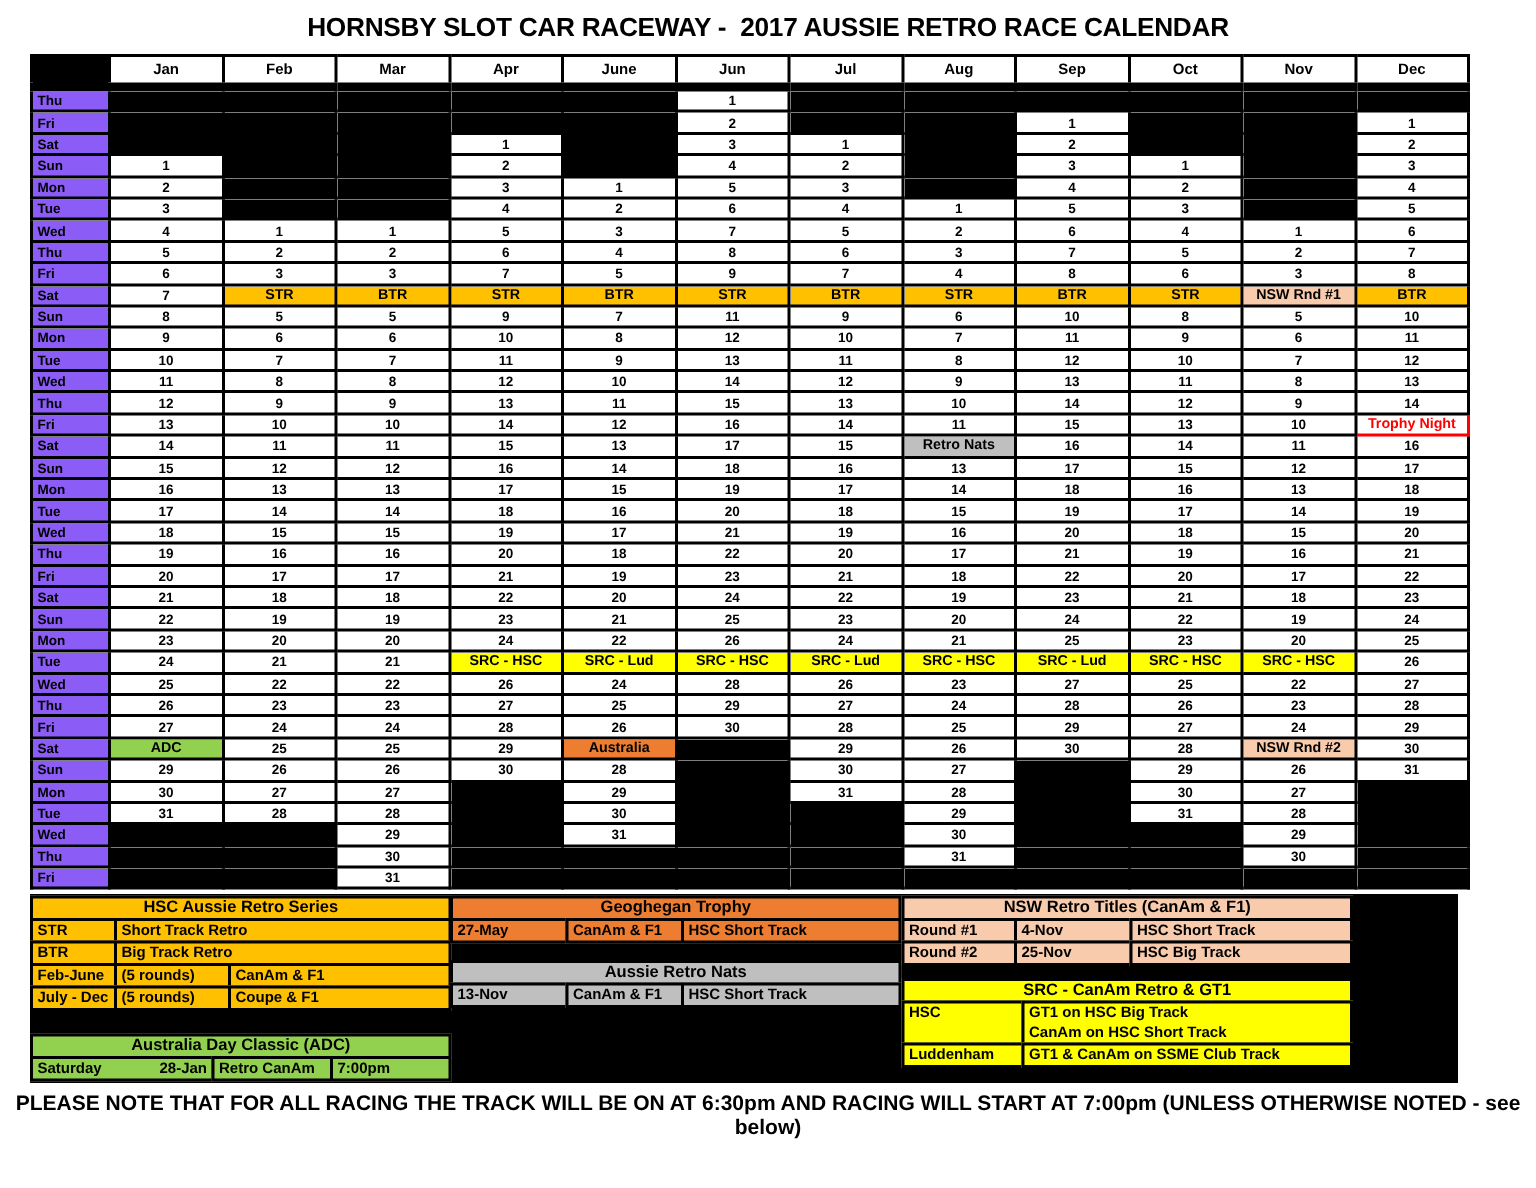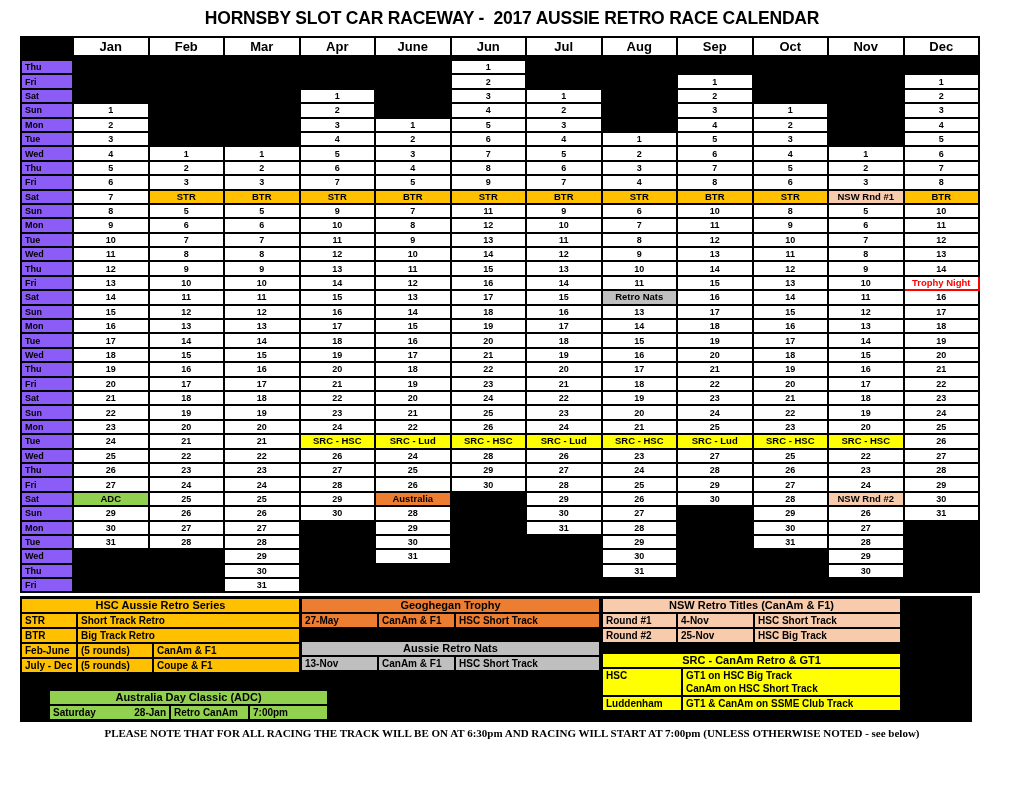--- a/index.html
+++ b/index.html
@@ -5,21 +5,21 @@
   html,body{margin:0;padding:0;background:#fff;}
   .page{position:relative;width:1024px;height:792px;background:#fff;
         font-family:"Liberation Sans",sans-serif;color:#000;overflow:hidden;}
   .title{position:absolute;top:8px;left:0;width:1024px;text-align:center;
          font-weight:bold;font-size:17.5px;white-space:pre;letter-spacing:-0.2px;}
 
   
   table.cal{position:absolute;left:20px;top:36px;border-collapse:collapse;table-layout:fixed;}
   table.cal th,table.cal td{border:2px solid #000;padding:0;margin:0;overflow:hidden;
         white-space:nowrap;font-weight:bold;text-align:center;height:12.4px;line-height:12px;}
-  table.cal thead th{height:17px;line-height:17px;font-size:13px;background:#fff;border-bottom:6px solid #000;}
+  table.cal thead th{height:17px;line-height:17px;font-size:10px;background:#fff;border-bottom:6px solid #000;}
   table.cal thead th.corner{background:#000;}
   table.cal tbody th.day{text-align:left;padding-left:3px;font-size:9px;background:#8b5cf6;}
   table.cal td.num{font-size:9px;background:#fff;}
   table.cal td.empty{background:#000;}
   table.cal td.evt{font-size:9.5px;}
   .gold{background:var(--gold);}
   .yellow{background:var(--yellow);}
   .green{background:var(--green);}
   .orange{background:var(--orange);}
   .peach{background:var(--peach);}
@@ -44,28 +44,28 @@
   .c.split{display:flex;justify-content:space-between;}
   .c.auto{height:auto;line-height:13px;}
   .c.top{display:block;}
   .bg-gold .hd,.bg-gold .c{background:var(--gold);}
   .bg-green .hd,.bg-green .c{background:var(--green);}
   .bg-orange .hd,.bg-orange .c{background:var(--orange);}
   .bg-gray .hd,.bg-gray .c{background:var(--gray);}
   .bg-peach .hd,.bg-peach .c{background:var(--peach);}
   .bg-yellow .hd,.bg-yellow .c{background:var(--yellow);}
   #lt-hsc{left:20px;top:597px;width:281px;}
-  #lt-adc{left:20px;top:689px;width:281px;padding-left:28px;}
+  #lt-adc{left:20px;top:689px;width:281px;}
   #lt-geo{left:300px;top:597px;width:301px;justify-content:center;}
   #lt-nats{left:300px;top:640px;width:301px;}
   #lt-nsw{left:601px;top:597px;width:301px;}
   #lt-src{left:601px;top:652px;width:301px;}
 
   .note{position:absolute;left:0;width:1024px;text-align:center;font-weight:bold;}
-  .note1{top:727px;font-size:11px;font-family:Liberation Serif, serif;}
+  .note1{top:727px;font-size:14px;}
   .note2{top:751px;font-size:12px;}
 </style>
 </head>
 <body>
 
 <div class="page">
 
   <div class="title">HORNSBY SLOT CAR RACEWAY -  2017 AUSSIE RETRO RACE CALENDAR</div>
 
   <table class="cal">

